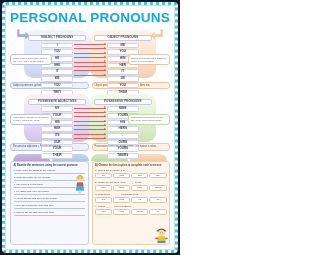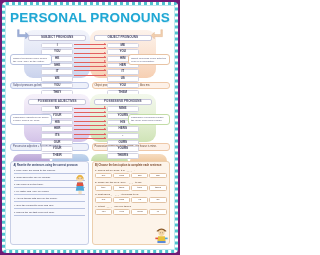--- a/index.html
+++ b/index.html
@@ -1,21 +1,21 @@
 <!DOCTYPE html>
 <html><head>
 <meta charset="utf-8">
 <style>
   html,body{margin:0;padding:0;}
   body{
     width:180px;height:255px;overflow:hidden;
     font-family:"Liberation Sans",sans-serif;
     background:#ffffff;
   }
-  .sheet{position:relative;width:180px;height:255px;background:#701a75;}
+  .sheet{position:relative;width:180px;height:255px;background:#0f172a;}
 
   
   .frame{
     position:absolute;inset:2px;
     border:3px dotted #4fc3cf;
     border-radius:4px;
     background:#fff;
   }
   .frame2{
     position:absolute;inset:5px;

